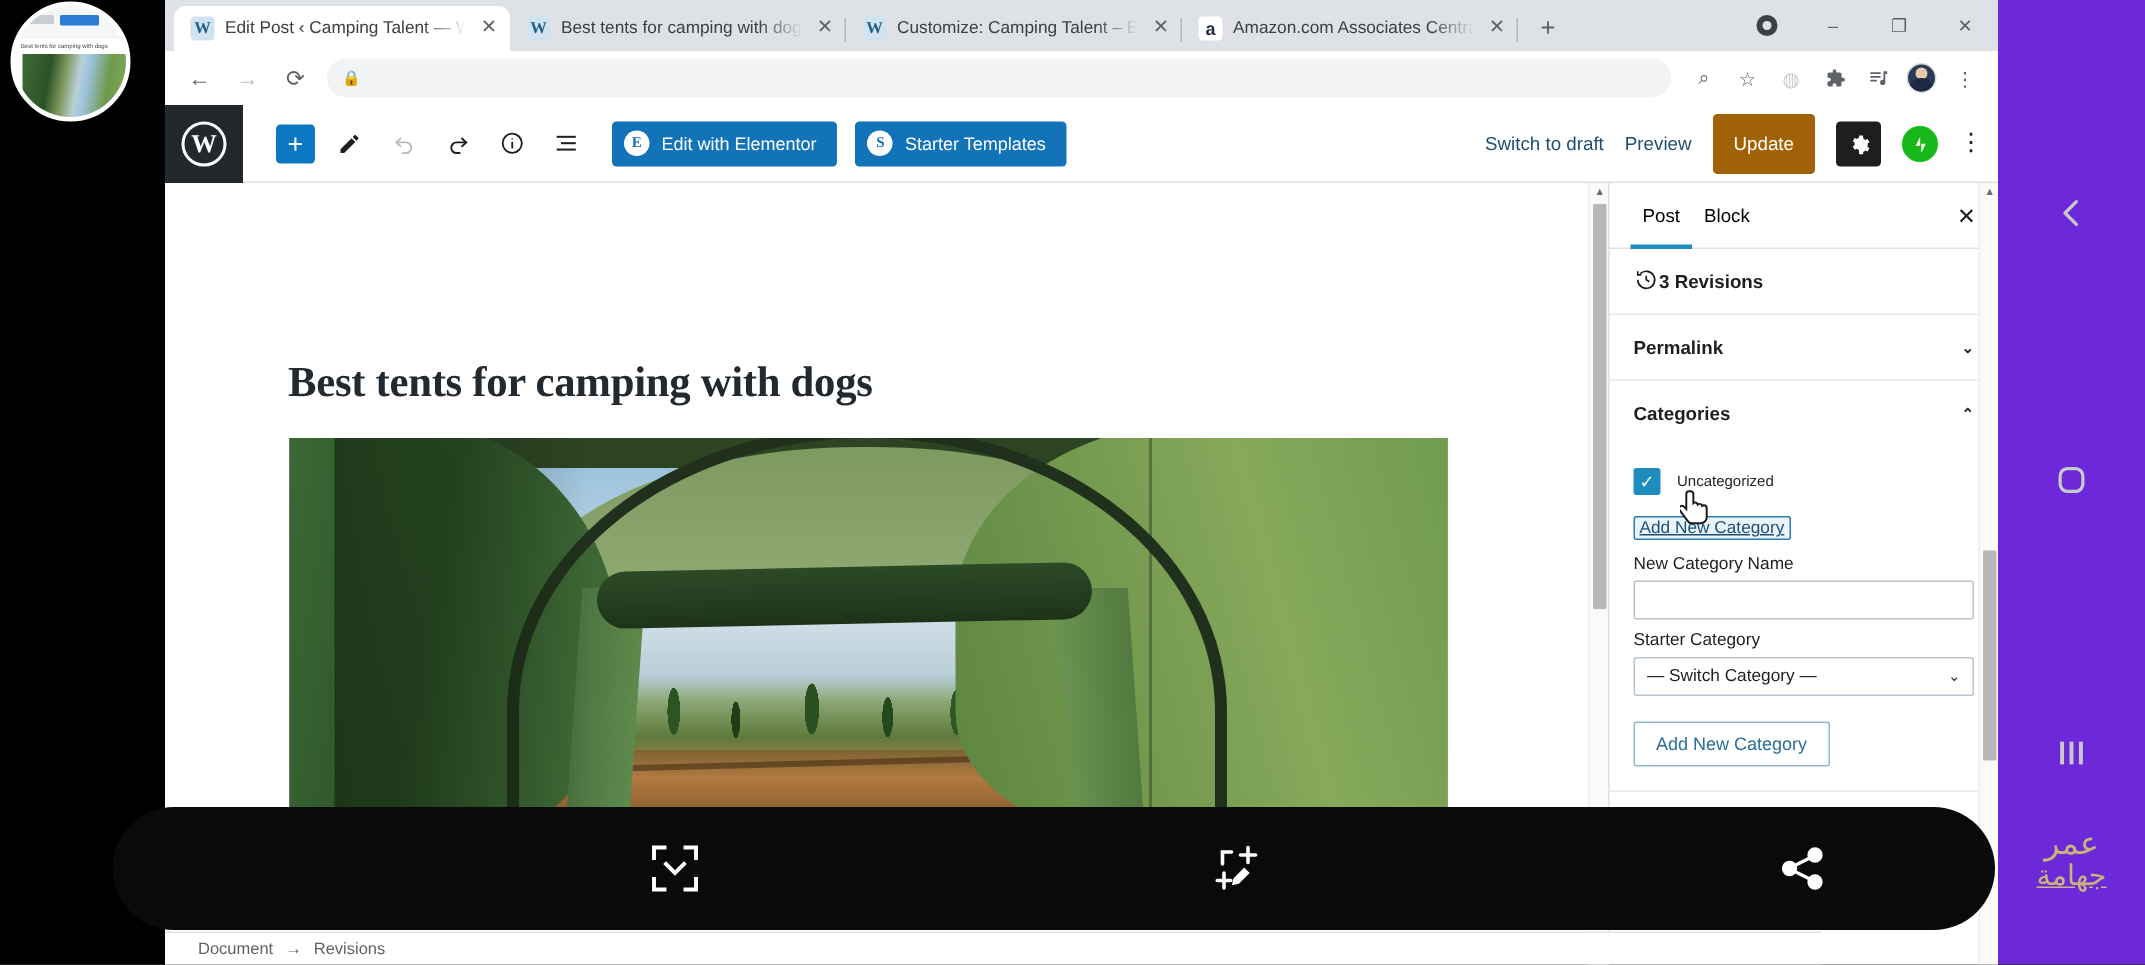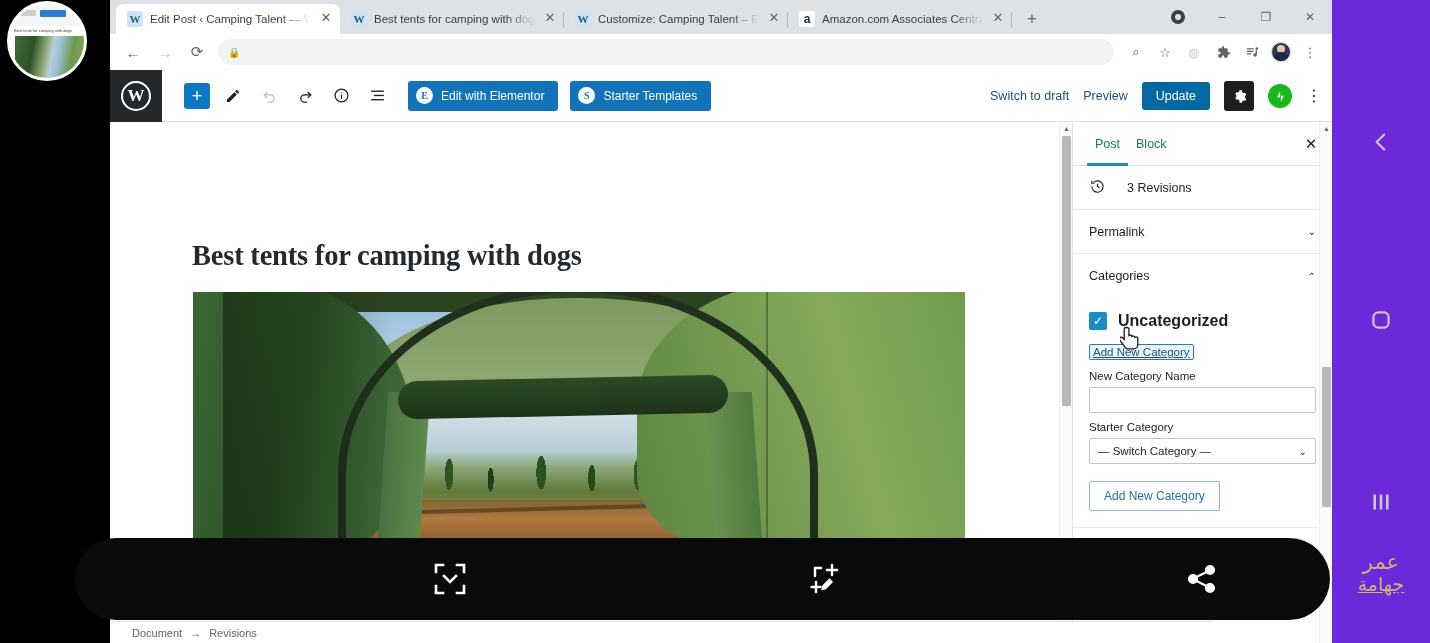--- a/index.html
+++ b/index.html
@@ -147,21 +147,21 @@
     color: #1273b8; font-size: 10px; font-weight: bold;
     display:flex; align-items:center; justify-content:center;
     font-family: "Liberation Serif", serif;
   }
   .wp-right {
     position: absolute; right: 12px; top: 0; height: 52px;
     display: flex; align-items: center; gap: 14px;
   }
   .txtlink { font-size: 12.5px; color: #1e4f73; }
   .updatebtn {
-    height: 28px; padding: 0 14px; background: #0369a1; color: #fff;
+    height: 40px; padding: 0 14px; background: #a16207; color: #fff;
     border-radius: 3px; font-size: 12.5px;
     display:flex; align-items:center;
   }
   .gearbtn {
     width: 30px; height: 30px; background: #1e1e1e; color: #fff;
     border-radius: 3px; display:flex; align-items:center;
     justify-content:center; font-size: 15px;
   }
   .jp {
     width: 24px; height: 24px; border-radius: 50%; background: #18b81a;
@@ -277,47 +277,47 @@
   
   .sidebar {
     position: relative; flex: 0 0 260px; background: #fff;
     border-left: 1px solid #e0e0e0; display: flex; flex-direction: column;
   }
   .sb-tabs {
     height: 44px; display:flex; align-items:center; padding: 0 14px;
     border-bottom: 1px solid #e0e0e0; position: relative;
   }
   .sb-tab {
-    font-size: 12.5px; color: #15803d; padding: 0 8px; height: 44px;
+    font-size: 12.5px; color: #000000; padding: 0 8px; height: 44px;
     display:flex; align-items:center; position: relative;
   }
   .sb-tab.active { font-weight: normal; }
   .sb-tab.active::after {
     content:''; position:absolute; left: 0; right: 0; bottom: 0;
     height: 3px; background: #1e8cbe;
   }
   .sb-close {
     position:absolute; right: 12px; top: 13px; width: 18px; height: 18px;
     display:flex; align-items:center; justify-content:center;
     color:#1e1e1e; font-size: 15px;
   }
   .sb-row {
-    height: 44px; display:flex; align-items:center; gap: 21px;
+    height: 44px; display:flex; align-items:center; gap: 0;
     padding: 0 16px; border-bottom: 1px solid #e8e8e8;
-    font-size: 12.5px; color: #1e1e1e;
+    font-size: 12.5px; color: #1e1e1e; font-weight: bold;
   }
   .sb-row .chev { margin-left: auto; color: #1e1e1e; font-size: 10px; }
   .sb-panel { padding: 6px 16px 16px; border-bottom: 1px solid #e8e8e8; }
   .chkrow { display:flex; align-items:center; gap: 11px; padding: 8px 0 4px; }
   .chkbox {
     width: 18px; height: 18px; border-radius: 2px; background: #1e8cbe;
     color:#fff; display:flex; align-items:center; justify-content:center;
     font-size: 12px; flex: 0 0 18px;
   }
-  .chklabel { font-size: 16px; color: #1e1e1e; font-weight: bold; }
+  .chklabel { font-size: 10px; color: #1e1e1e; }
   .addnewlink {
     display:inline-block; margin: 10px 0 2px; font-size: 11.5px;
     color: #1e4f73; text-decoration: underline;
     border: 1px solid #2a7cb0; border-radius: 2px;
     padding: 1px 3px; background: #eaf4fb; position: relative;
   }
   .fieldlabel { font-size: 11.5px; color: #1e1e1e; margin: 8px 0 5px; }
   .textfield {
     width: 100%; height: 26px; border: 1px solid #b9c4cc; border-radius: 2px;
     background: #fff;

